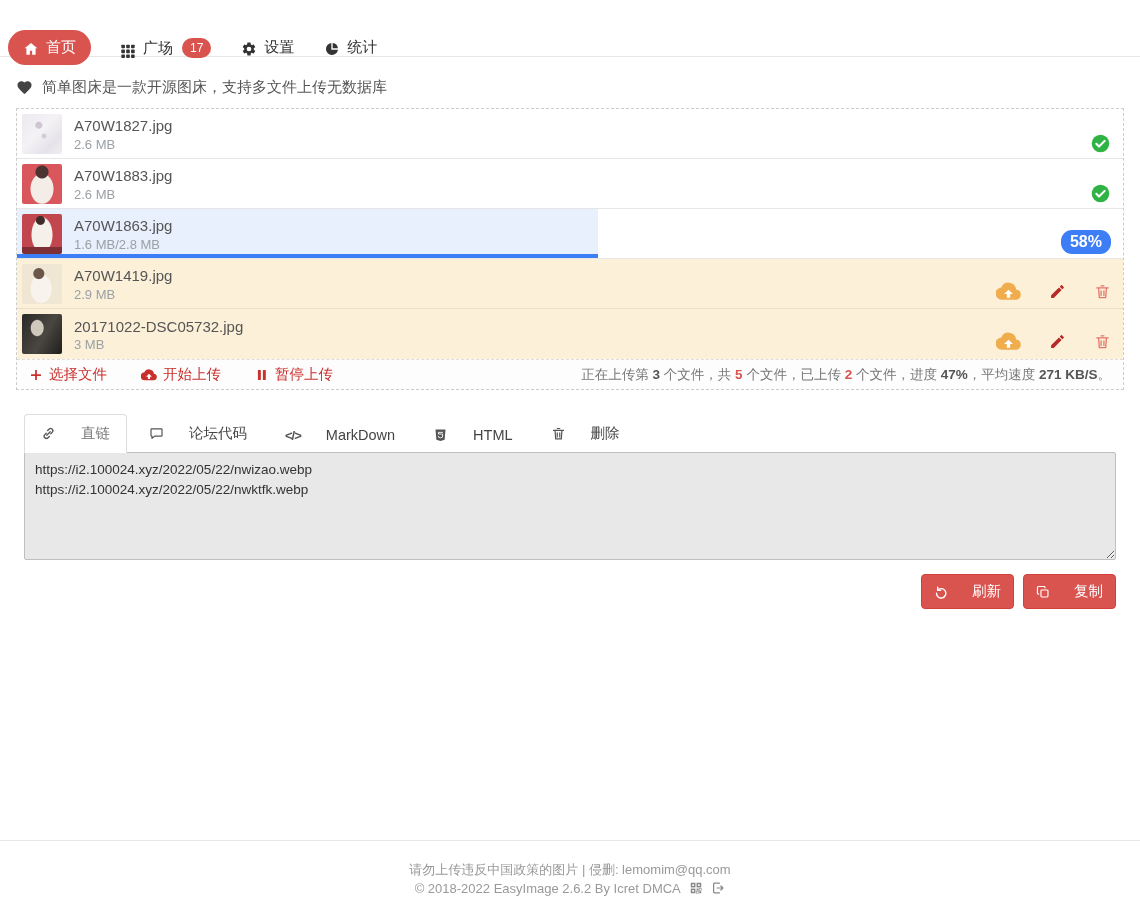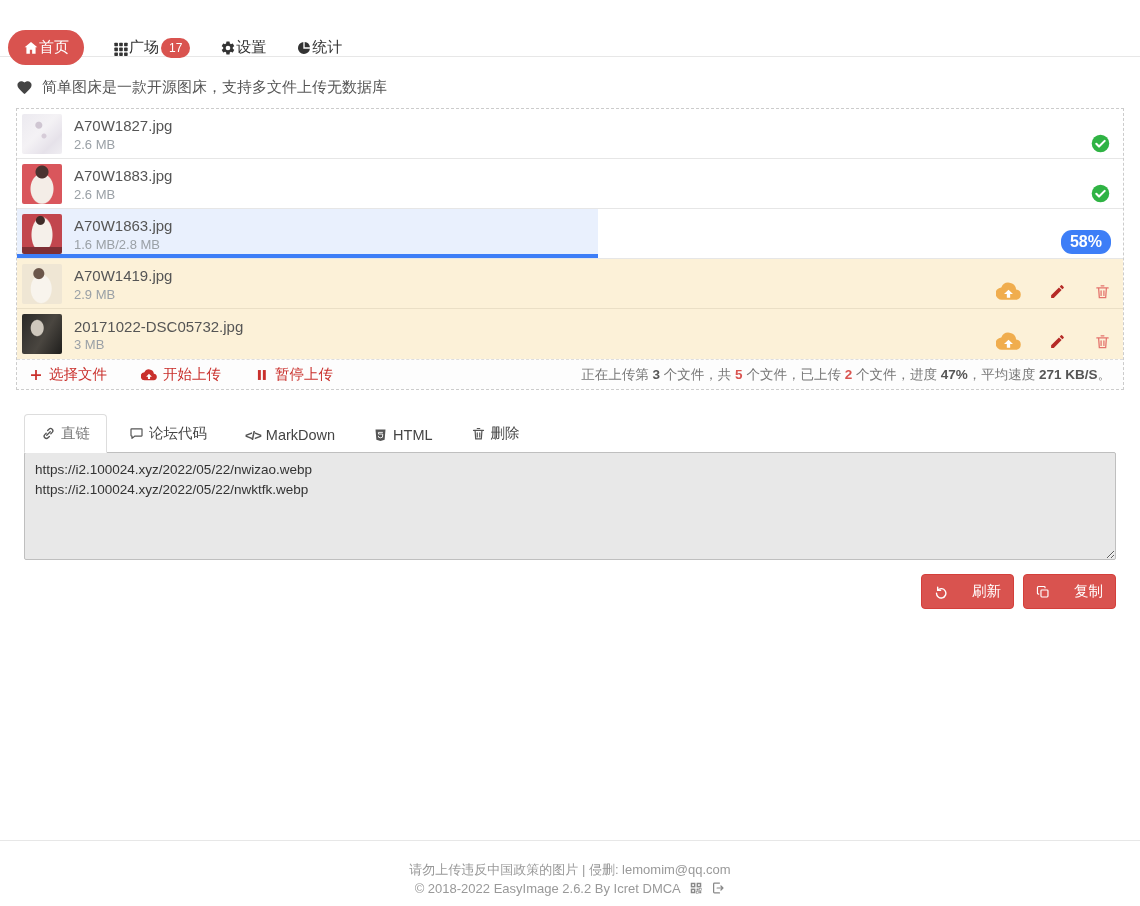--- a/index.html
+++ b/index.html
@@ -5,21 +5,21 @@
   :root{
     --accent:#d9534f; --accent_dark:#c9302c; --progress:#3d7ef7; --progress_bg:#e9f0fd;
     --success:#2fb344; --warning_bg:#fcf1d8; --warning_accent:#f0ad4e; --danger_soft:#e4736c;
   }
   *{box-sizing:border-box;}
   body{margin:0;background:#fff;color:#333;font-family:"Liberation Sans","DejaVu Sans",sans-serif;}
   #page{position:relative;width:1140px;height:906px;background:#fff;overflow:hidden;}
 
   
   .nav{display:flex;align-items:center;height:57px;padding:0 8px;border-bottom:1px solid #e7e7e7;}
-  .nav-item{display:flex;align-items:center;padding:8px 15px;font-size:15px;color:#333;cursor:pointer;white-space:nowrap;margin-top:39px;}
+  .nav-item{display:flex;align-items:flex-end;gap:7px;padding:8px 15px;font-size:15px;color:#333;cursor:pointer;white-space:nowrap;margin-top:39px;}
   .nav-item.active{background:var(--accent,#d9534f);color:#fff;border-radius:50px;margin-right:14px;}
   .nav-item .ico{display:inline-flex;}
   .badge{background:var(--accent,#d9534f);color:#fff;font-size:12px;line-height:1;padding:4px 8px;border-radius:10px;margin-left:2px;}
 
   
   .tagline{display:flex;align-items:center;gap:9px;margin:21px 16px 11px;color:#555;font-size:15px;}
   .tagline .ico{color:#444;display:inline-flex;}
 
   
   .upload-box{margin:0 16px;border:1px dashed #ccc;background:#fff;}
@@ -47,21 +47,21 @@
   
   .toolbar{display:flex;align-items:center;padding:6px 12px;border-top:1px dashed #ddd;background:#fdfdfd;height:30px;}
   .tool-link{display:flex;align-items:center;gap:6px;color:var(--accent_dark,#c9302c);font-size:14.5px;margin-right:34px;cursor:pointer;}
   .status{margin-left:auto;font-size:13.5px;color:#777;}
   .status .b{color:#555;font-weight:bold;}
   .status .red{color:var(--accent,#d9534f);font-weight:bold;}
 
   
   .output-section{margin:24px 24px 0;}
   .tabs{display:flex;align-items:flex-end;}
-  .tab{display:flex;align-items:center;gap:5px;padding:9px 16px;font-size:14.5px;color:#444;cursor:pointer;margin-right:6px;}
+  .tab{display:flex;align-items:center;gap:25px;padding:9px 16px;font-size:14.5px;color:#444;cursor:pointer;margin-right:6px;}
   .tab.active{border:1px solid #ddd;border-bottom:1px solid #fff;margin-bottom:-1px;border-radius:4px 4px 0 0;color:#777;background:#fff;position:relative;z-index:2;}
   .tab .ico{display:inline-flex;color:#555;}
   .code-glyph{font-size:13px;font-weight:bold;letter-spacing:-1px;color:#555;}
   .output-textarea{display:block;width:100%;height:108px;background:#e8e8e8;border:1px solid #bfbfbf;border-radius:2px;padding:7px 10px;font-family:"Liberation Sans","DejaVu Sans",sans-serif;font-size:13.5px;color:#333;line-height:20px;resize:both;outline:none;}
   .actions{display:flex;justify-content:flex-end;gap:9px;margin-top:14px;}
   .btn-danger{display:flex;align-items:center;gap:24px;background:var(--accent,#d9534f);border:1px solid #d43f3a;color:#fff;font-size:14.5px;padding:7px 12px;border-radius:4px;cursor:pointer;font-family:inherit;}
 
   
   .footer{position:absolute;left:0;right:0;top:840px;height:66px;border-top:1px solid #e7e7e7;text-align:center;color:#999;font-size:13px;padding-top:19px;}
   .footer .line{line-height:19px;}

